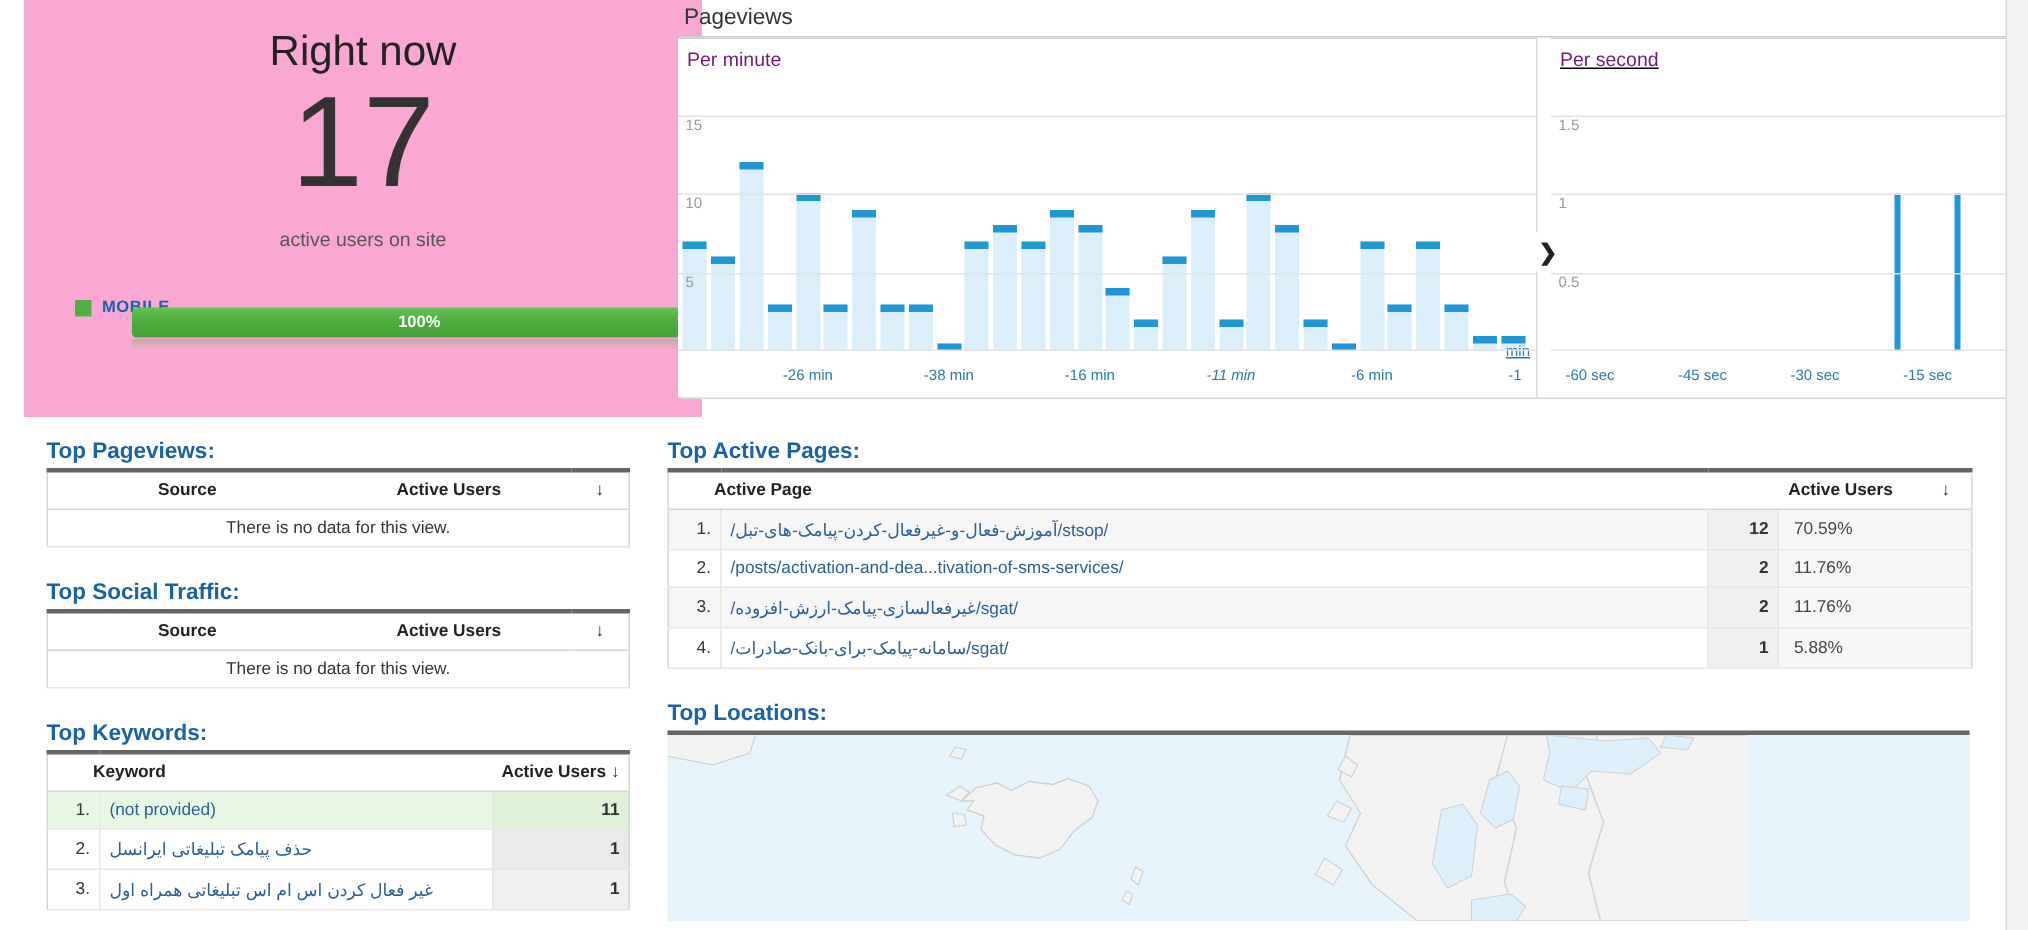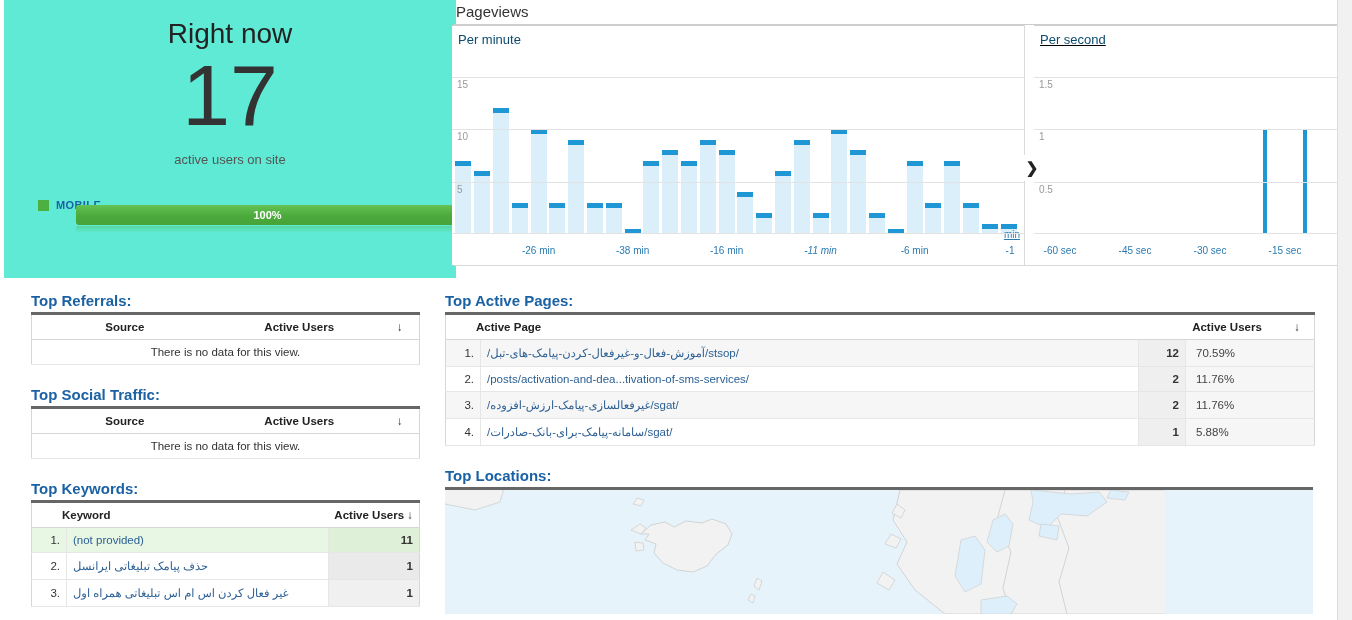--- a/index.html
+++ b/index.html
@@ -6,22 +6,22 @@
     margin: 0; padding: 0;
     width: 1352px; height: 620px;
     background: #ffffff;
     font-family: "Liberation Sans", sans-serif;
     overflow: hidden;
   }
   #root { position: relative; width: 1352px; height: 620px; }
 
   
   .rightnow-panel {
-    position: absolute; left: 4px; top: 0; width: 452px; height: 278px;
-    background: #5eead4;
+    position: absolute; left: 16px; top: 0; width: 452px; height: 278px;
+    background: #f9a8d4;
   }
   .rightnow-title {
     text-align: center; font-size: 28px; color: #222; font-weight: normal;
     margin-top: 18px; letter-spacing: 0px;
   }
   .rightnow-count {
     text-align: center; font-size: 86px; line-height: 86px; color: #333;
     font-weight: normal; margin-top: 2px;
   }
   .rightnow-sub {
@@ -54,21 +54,21 @@
 
   
   .pv-panel { position: absolute; left: 452px; top: 0; width: 900px; height: 272px; }
   .pv-title { font-size: 15px; color: #333; padding: 3px 0 4px 4px; }
   .pv-underline { height: 1px; background: #ccc; width: 888px; margin-left: 2px;}
   .pv-charts { position: relative; display: flex; margin-top: 0px; }
   .chart-box { position: relative; background: #fff; }
   .chart-minute { width: 572px; height: 240px; border-right: 1px solid #dadada;}
   .chart-second { width: 308px; height: 240px; margin-left: 9px; text-decoration: underline; }
   .chart-head {
-    font-size: 13px; color: #0c4a6e; padding: 6px 0 0 6px; height: 20px;
+    font-size: 13px; color: #701a75; padding: 6px 0 0 6px; height: 20px;
     border-top: 1px solid #cfcfcf;
   }
   .plot { position: relative; width: 100%; height: 208px; }
   .gridline {
     position: absolute; left: 0; right: 0; height: 1px; background: #e3e3e3;
   }
   .ylab {
     position: absolute; left: 5px; font-size: 10px; color: #999;
     transform: translateY(-50%);
   }
@@ -308,21 +308,21 @@
             <div class="xlab" style="left: 251px;">-15 sec</div>
           </div>
       </div>
     </div>
     <div class="pv-bottomline"></div>
   </div>
 
   <div class="left-col">
 
     <div class="blk">
-      <div class="sec-title">Top Referrals:</div>
+      <div class="sec-title">Top Pageviews:</div>
       <table class="tbl">
         <thead>
             <tr>
           <th style="width:48%">Source</th>
           <th style="width:42%">Active Users</th>
           <th style="width:10%" class="arrow-dn">↓</th>
         </tr>
           </thead>
         <tbody>
             <tr>

